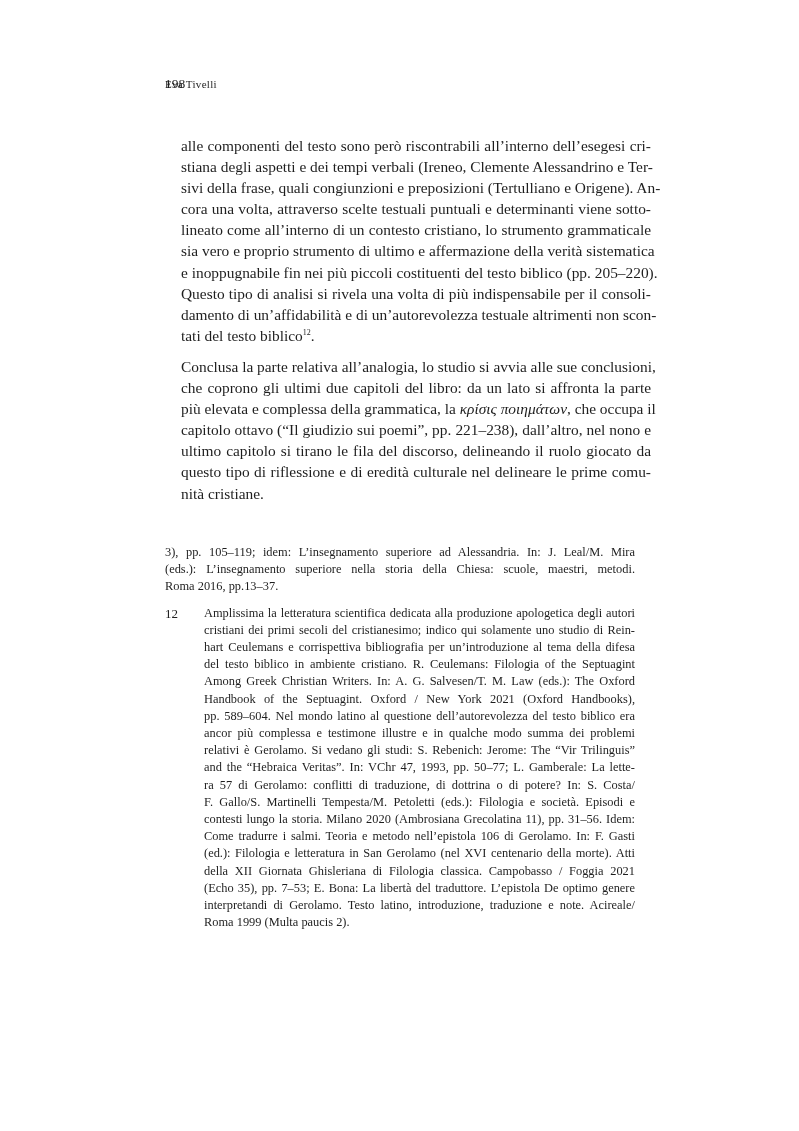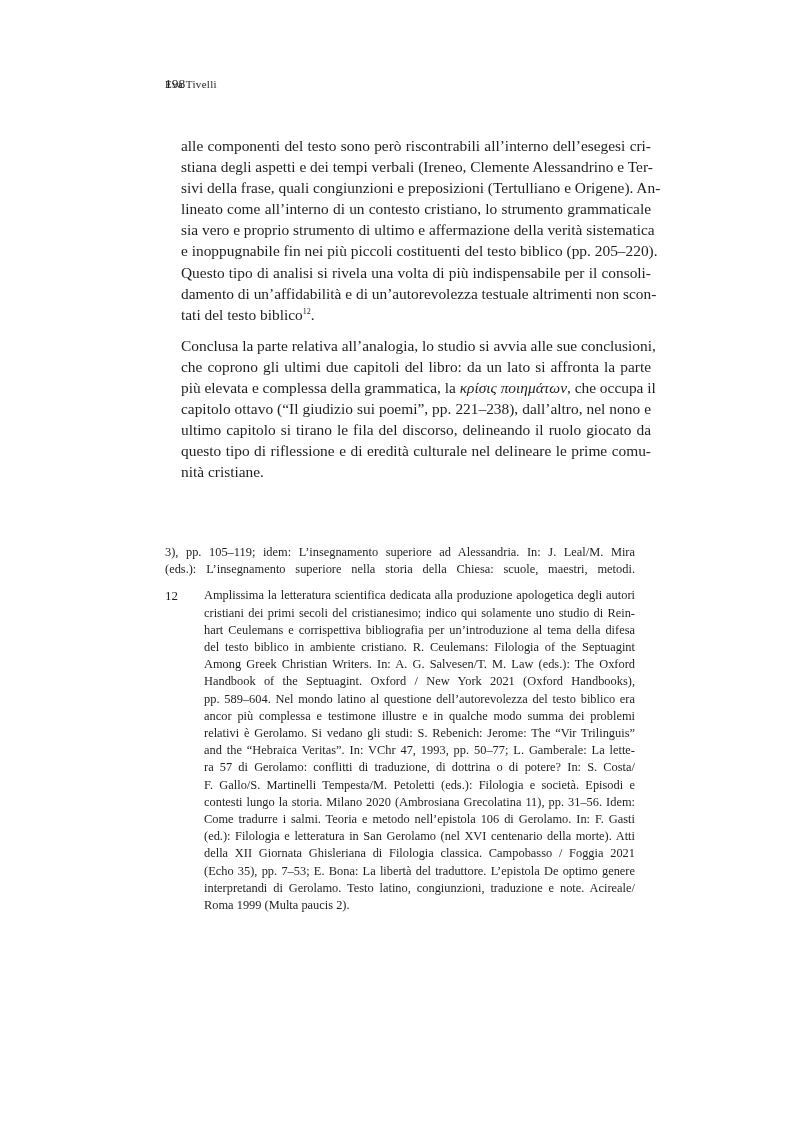--- a/index.html
+++ b/index.html
@@ -32,20 +32,21 @@
   <div class="running-head">
     <span class="page-number">198</span>
     <span class="running-title">Eva Tivelli</span>
   </div>
 
   <div class="body-text">
     <p class="para">
       <span class="line">alle componenti del testo sono però riscontrabili all’interno dell’esegesi cri-</span>
       <span class="line">stiana degli aspetti e dei tempi verbali (Ireneo, Clemente Alessandrino e Ter-</span>
       <span class="line">sivi della frase, quali congiunzioni e preposizioni (Tertulliano e Origene). An-</span>
+      <span class="line">cora una volta, attraverso scelte testuali puntuali e determinanti viene sotto-</span>
       <span class="line">lineato come all’interno di un contesto cristiano, lo strumento grammaticale</span>
       <span class="line">sia vero e proprio strumento di ultimo e affermazione della verità sistematica</span>
       <span class="line">e inoppugnabile fin nei più piccoli costituenti del testo biblico (pp. 205–220).</span>
       <span class="line">Questo tipo di analisi si rivela una volta di più indispensabile per il consoli-</span>
       <span class="line">damento di un’affidabilità e di un’autorevolezza testuale altrimenti non scon-</span>
       <span class="line last"><span>tati del testo biblico</span><sup>12</sup><span>.</span></span>
     </p>
     <p class="para">
       <span class="line">Conclusa la parte relativa all’analogia, lo studio si avvia alle sue conclusioni,</span>
       <span class="line">che coprono gli ultimi due capitoli del libro: da un lato si affronta la parte</span>
@@ -54,20 +55,21 @@
       <span class="line">ultimo capitolo si tirano le fila del discorso, delineando il ruolo giocato da</span>
       <span class="line">questo tipo di riflessione e di eredità culturale nel delineare le prime comu-</span>
       <span class="line last">nità cristiane.</span>
     </p>
   </div>
 
   <div class="footnotes">
     <div class="fn-cont">
       <span class="line">3), pp. 105–119; idem: L’insegnamento superiore ad Alessandria. In: J. Leal/M. Mira</span>
       <span class="line">(eds.): L’insegnamento superiore nella storia della Chiesa: scuole, maestri, metodi.</span>
+      <span class="line last">Roma 2016, pp.13–37.</span>
     </div>
     <div class="fn">
       <span class="fn-num">12</span>
       <div class="fn-text">
         <span class="line">Amplissima la letteratura scientifica dedicata alla produzione apologetica degli autori</span>
         <span class="line">cristiani dei primi secoli del cristianesimo; indico qui solamente uno studio di Rein-</span>
         <span class="line">hart Ceulemans e corrispettiva bibliografia per un’introduzione al tema della difesa</span>
         <span class="line">del testo biblico in ambiente cristiano. R. Ceulemans: Filologia of the Septuagint</span>
         <span class="line">Among Greek Christian Writers. In: A. G. Salvesen/T. M. Law (eds.): The Oxford</span>
         <span class="line">Handbook of the Septuagint. Oxford / New York 2021 (Oxford Handbooks),</span>
@@ -75,19 +77,19 @@
         <span class="line">ancor più complessa e testimone illustre e in qualche modo summa dei problemi</span>
         <span class="line">relativi è Gerolamo. Si vedano gli studi: S. Rebenich: Jerome: The “Vir Trilinguis”</span>
         <span class="line">and the “Hebraica Veritas”. In: VChr 47, 1993, pp. 50–77; L. Gamberale: La lette-</span>
         <span class="line">ra 57 di Gerolamo: conflitti di traduzione, di dottrina o di potere? In: S. Costa/</span>
         <span class="line">F. Gallo/S. Martinelli Tempesta/M. Petoletti (eds.): Filologia e società. Episodi e</span>
         <span class="line">contesti lungo la storia. Milano 2020 (Ambrosiana Grecolatina 11), pp. 31–56. Idem:</span>
         <span class="line">Come tradurre i salmi. Teoria e metodo nell’epistola 106 di Gerolamo. In: F. Gasti</span>
         <span class="line">(ed.): Filologia e letteratura in San Gerolamo (nel XVI centenario della morte). Atti</span>
         <span class="line">della XII Giornata Ghisleriana di Filologia classica. Campobasso / Foggia 2021</span>
         <span class="line">(Echo 35), pp. 7–53; E. Bona: La libertà del traduttore. L’epistola De optimo genere</span>
-        <span class="line">interpretandi di Gerolamo. Testo latino, congiunzioni, traduzione e note. Acireale/</span>
+        <span class="line">interpretandi di Gerolamo. Testo latino, introduzione, traduzione e note. Acireale/</span>
         <span class="line last">Roma 1999 (Multa paucis 2).</span>
       </div>
     </div>
   </div>
 
 </div>
 
 </body></html>

